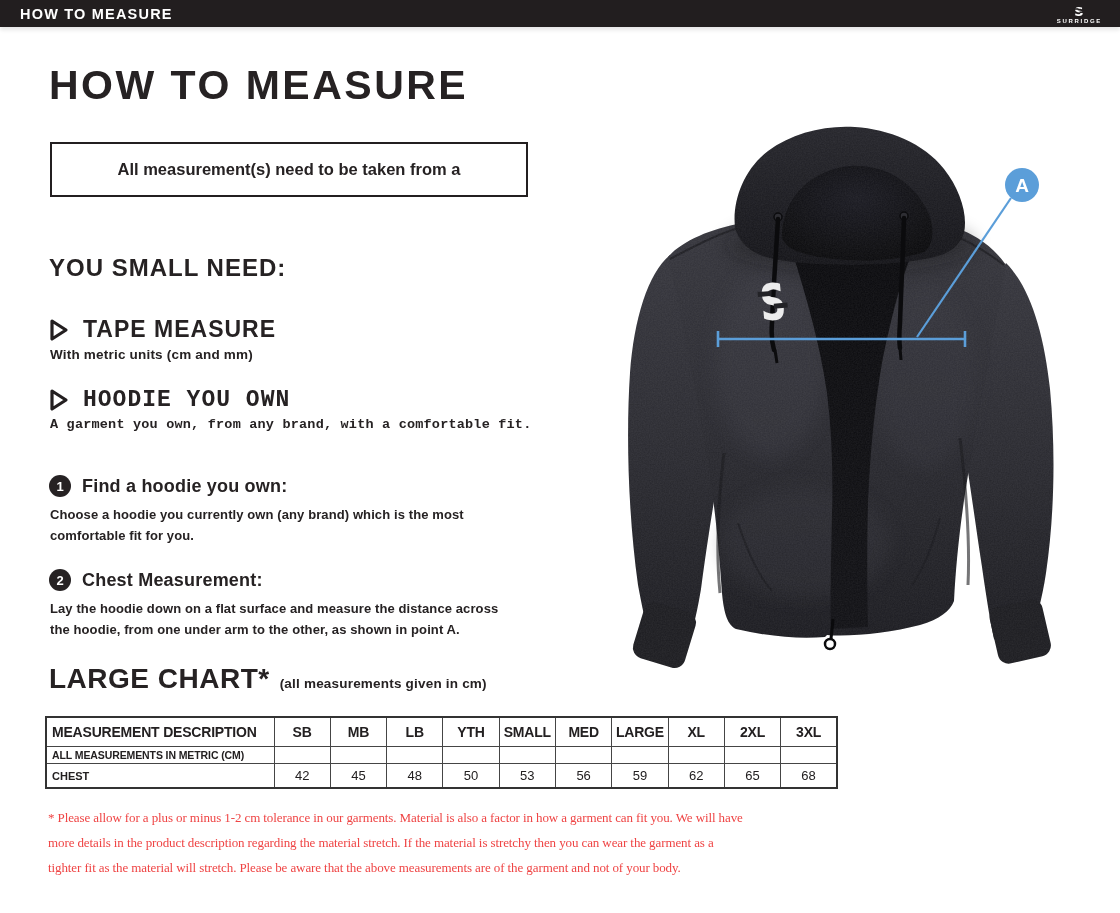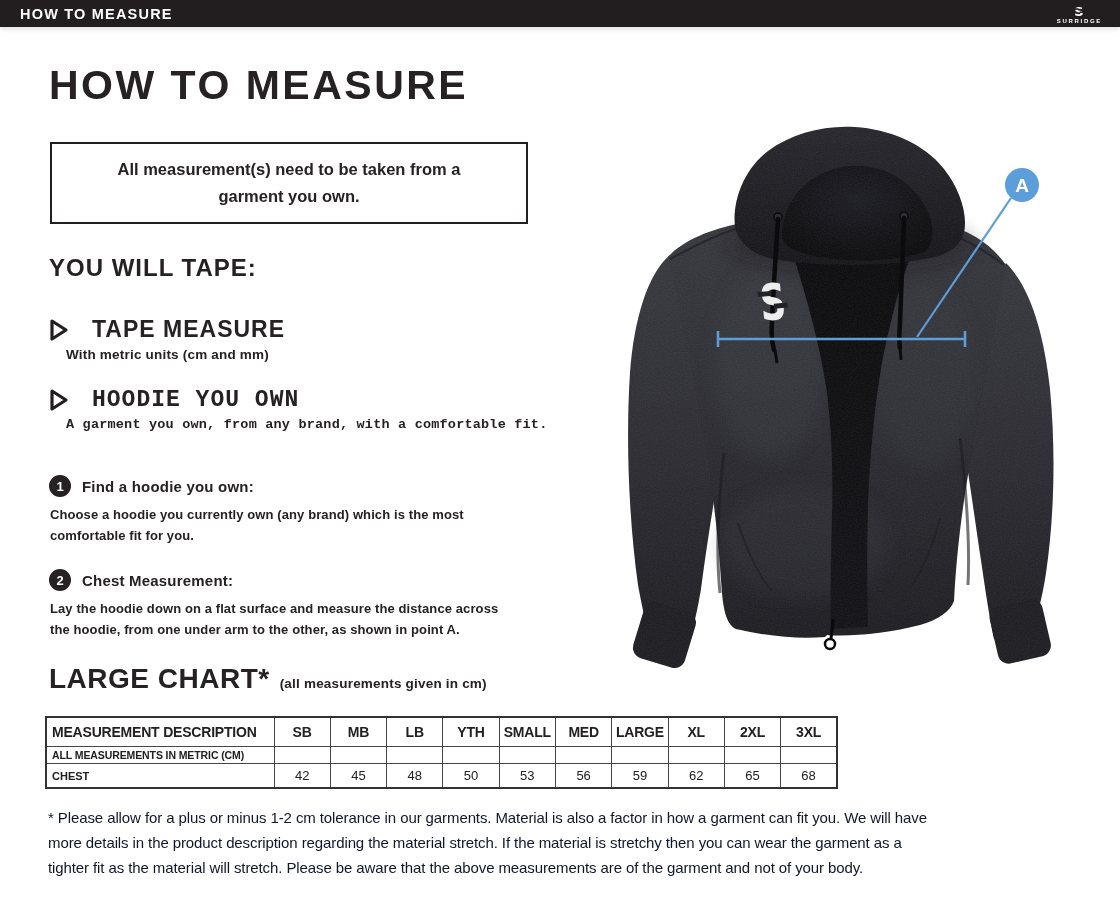--- a/index.html
+++ b/index.html
@@ -22,54 +22,54 @@
   .page-title{position:absolute;left:49px;top:62px;font-size:41px;font-weight:bold;letter-spacing:2.5px;color:#262223;white-space:nowrap;}
   .notice{
     position:absolute;left:50px;top:142px;width:450px;border:2px solid #231f20;
     padding:12px 12px;font-size:16.5px;font-weight:bold;line-height:27px;text-align:center;
   }
   .notice div{white-space:nowrap;}
   .ywn-heading{position:absolute;left:49px;top:254px;font-size:24px;font-weight:bold;letter-spacing:1px;white-space:nowrap;}
   .need-item{position:absolute;left:48px;}
   .need-item.first{top:316px;}
   .need-item.second{top:387px;font-family:Liberation Mono, monospace;}
-  .need-row{display:flex;align-items:center;gap:22px;}
+  .need-row{display:flex;align-items:center;gap:13px;}
   .need-label{font-size:23px;font-weight:bold;letter-spacing:1px;white-space:nowrap;}
-  .need-desc{margin-top:4px;margin-left:18px;font-size:13.5px;font-weight:bold;letter-spacing:0.2px;white-space:nowrap;}
+  .need-desc{margin-top:4px;margin-left:2px;font-size:13.5px;font-weight:bold;letter-spacing:0.2px;white-space:nowrap;}
   .tri-icon{display:block;}
   
   .step{position:absolute;left:49px;}
   .step.one{top:475px;}
   .step.two{top:569px;}
   .step-head{display:flex;align-items:center;gap:11px;}
   .step-num{
     width:22px;height:22px;border-radius:50%;background:#262223;color:#fff;
     font-size:13px;font-weight:bold;display:flex;align-items:center;justify-content:center;flex:0 0 auto;
   }
-  .step-title{font-size:15px;font-weight:bold;letter-spacing:0.2px;white-space:nowrap;}
+  .step-title{font-size:18px;font-weight:bold;letter-spacing:0.2px;white-space:nowrap;}
   .step-desc{margin-top:7px;margin-left:1px;font-size:13px;font-weight:bold;line-height:21px;letter-spacing:0.1px;}
   .step-desc div{white-space:nowrap;}
   
   .sc-head{position:absolute;left:49px;top:663px;display:flex;align-items:baseline;gap:10px;white-space:nowrap;}
   .sc-title{font-size:28px;font-weight:bold;letter-spacing:0.5px;}
   .sc-sub{font-size:13.5px;font-weight:bold;letter-spacing:0.2px;}
   .size-table{
     position:absolute;left:45px;top:716px;width:793px;
     border-collapse:collapse;table-layout:fixed;border:2px solid #333;
   }
   .size-table col.c0{width:228px;}
   .size-table th,.size-table td{border:1.5px solid #454545;padding:0;color:#232021;margin-left:8px;}
   .size-table .r-head th{height:28px;font-size:14px;font-weight:bold;letter-spacing:-0.2px;text-align:center;}
   .size-table .r-head th.desc{text-align:left;padding-left:5px;}
   .size-table .r-metric td{height:16px;font-size:10.5px;font-weight:bold;letter-spacing:-0.1px;}
   .size-table .r-metric td.lbl{padding-left:5px;}
   .size-table .r-chest td{height:23px;font-size:13px;text-align:center;}
   .size-table .r-chest td.lbl{font-size:11px;font-weight:bold;text-align:left;padding-left:5px;}
   
-  .footnote{position:absolute;left:48px;top:805px;font-size:15px;line-height:25px;color:#0f172a;letter-spacing:-0.1px;}
+  .footnote{position:absolute;left:48px;top:805px;font-size:13px;line-height:25px;color:#ef4444;letter-spacing:-0.1px;font-family:Liberation Serif, serif;}
   .footnote div{white-space:nowrap;}
   
   .hoodie{position:absolute;left:620px;top:123px;width:500px;height:560px;}
 </style>
 </head>
 <body>
 
 <div class="topbar">
   <div class="topbar-title">HOW TO MEASURE</div>
   <div class="brand">
@@ -78,24 +78,23 @@
       <rect x="3.5" y="4.2" width="6" height="1.6" fill="#221e1f"></rect>
       <rect x="10.5" y="7.4" width="6" height="1.6" fill="#221e1f"></rect>
     </svg>
     <div class="brand-name">SURRIDGE</div>
   </div>
 </div>
 
 <div class="page-title">HOW TO MEASURE</div>
 <div class="notice">
   <div>All measurement(s) need to be taken from a</div>
-  <div>garment you own.</div>
-</div>
-
-<div class="ywn-heading">YOU WILL TAPE:</div>
+</div>
+
+<div class="ywn-heading">YOU SMALL NEED:</div>
 
 <div class="need-item first">
   <div class="need-row">
     <svg class="tri-icon" width="22" height="24" viewBox="0 0 22 24">
       <path d="M4,3 L18,12 L4,21 Z" fill="none" stroke="#231f20" stroke-width="3.2" stroke-linejoin="round"></path>
     </svg>
     <span class="need-label">TAPE MEASURE</span>
   </div>
   <div class="need-desc">With metric units (cm and mm)</div>
 </div>

